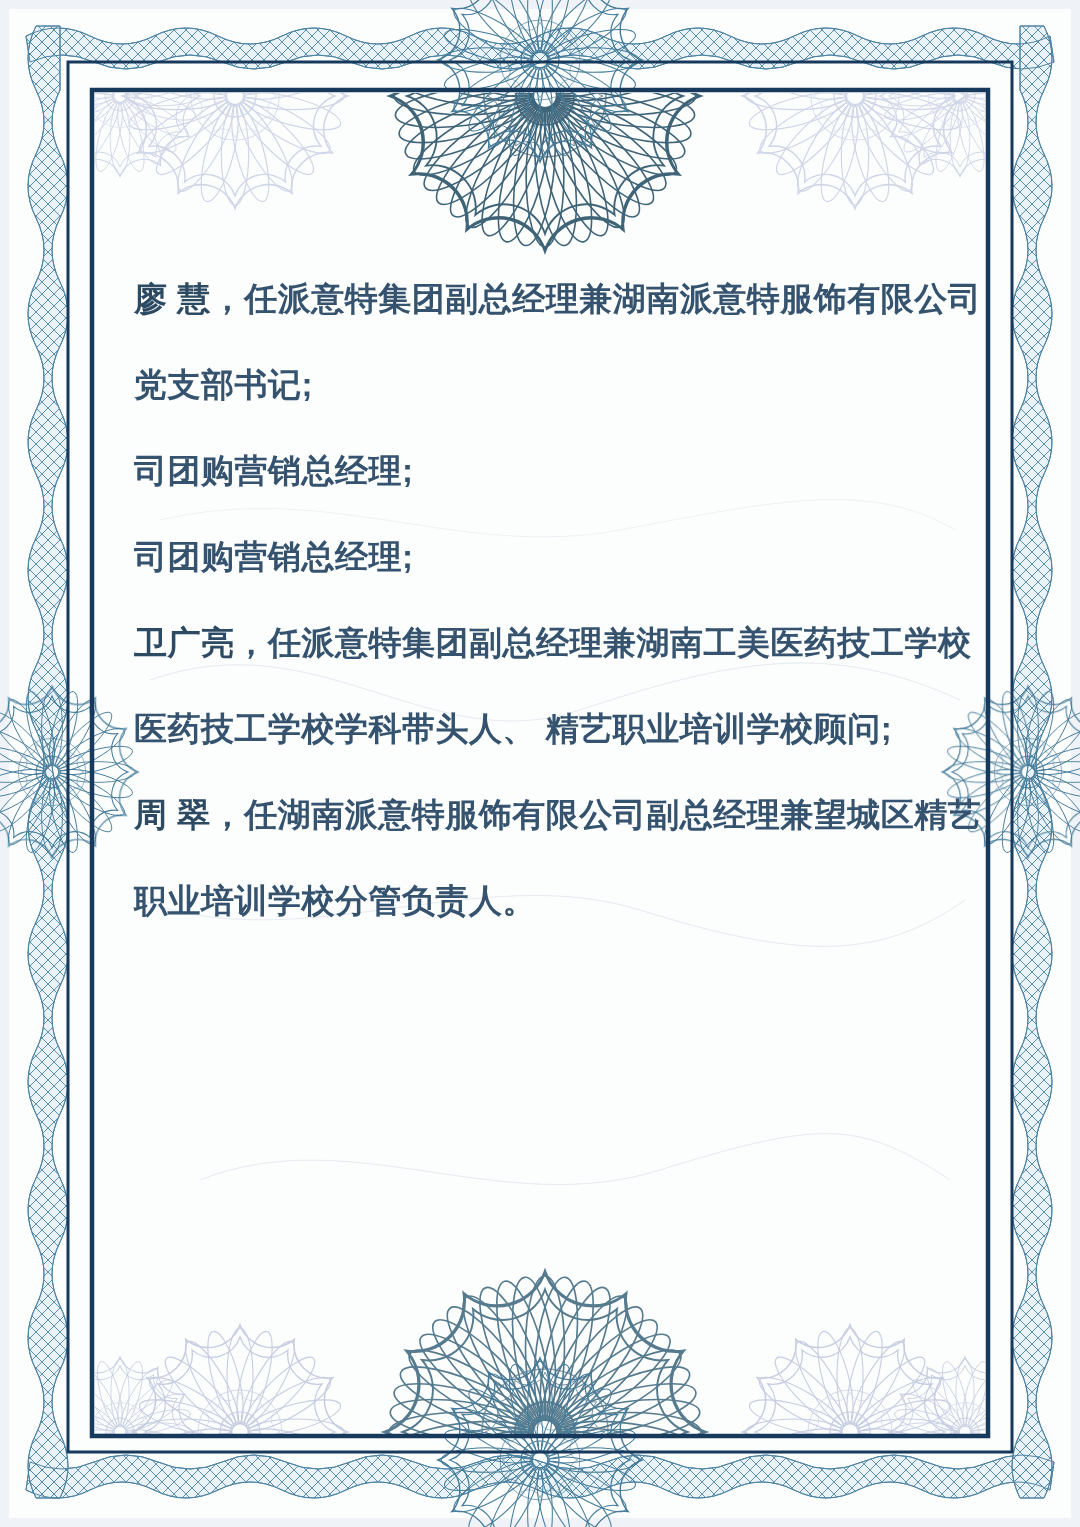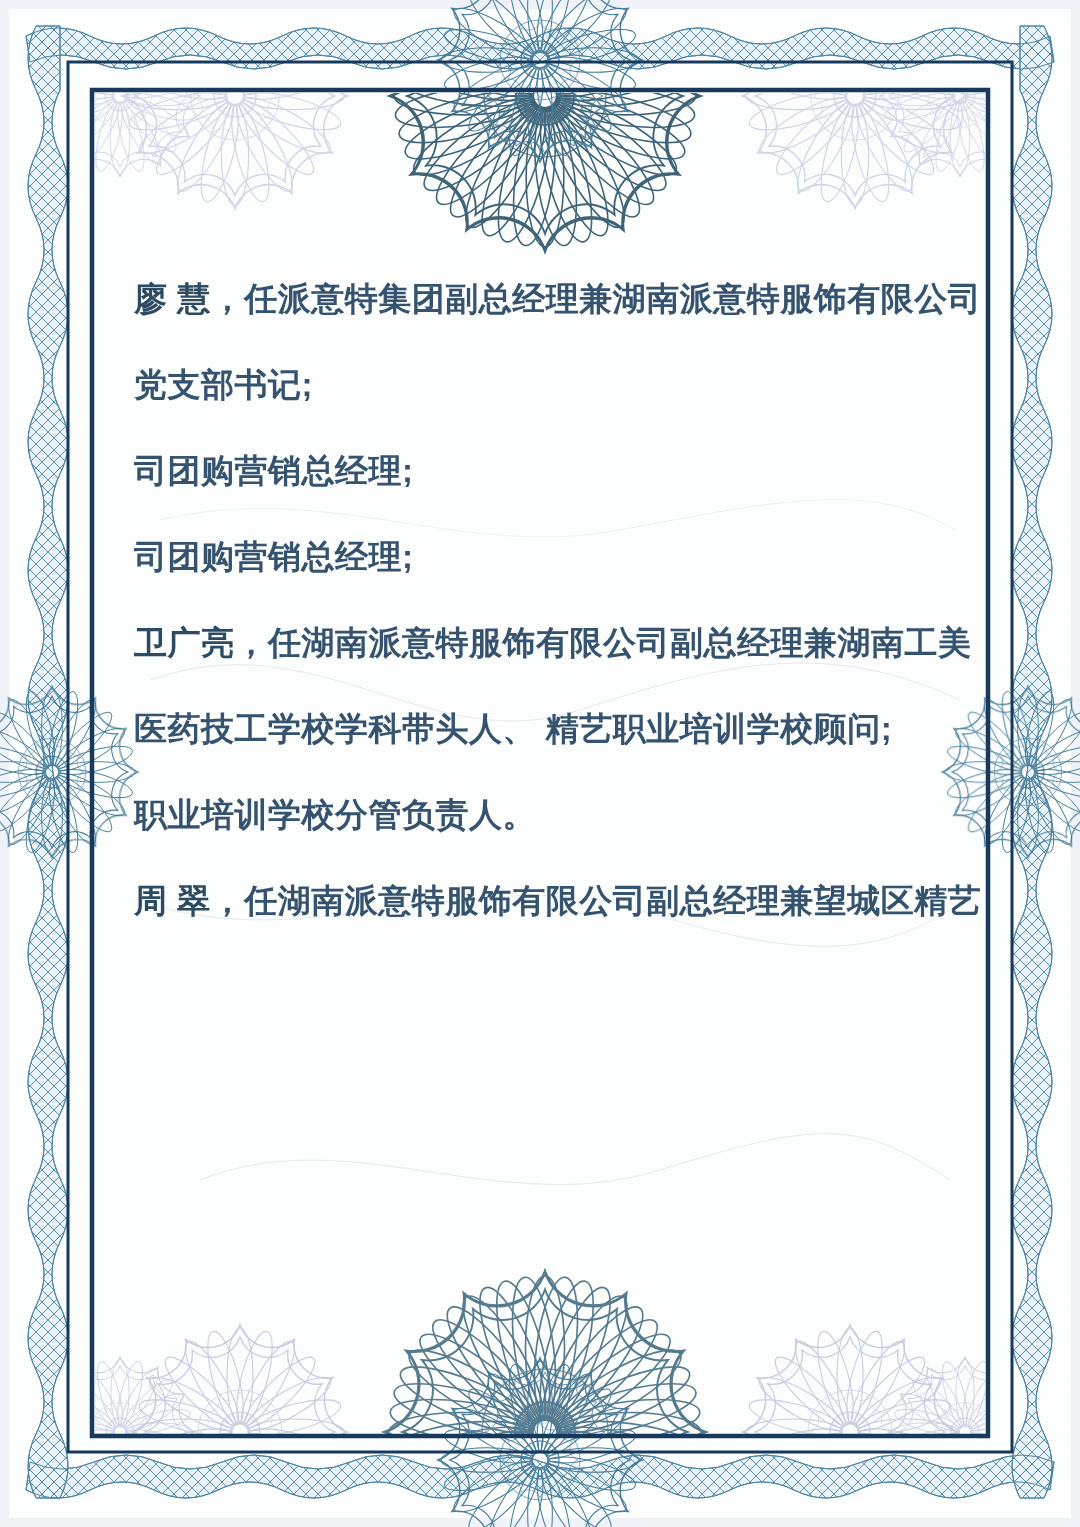--- a/index.html
+++ b/index.html
@@ -169,23 +169,23 @@
 
     <div class="entry">
       <div class="line"><span>司团购营销总经理;</span></div>
     </div>
 
     <div class="entry">
       <div class="line"><span>司团购营销总经理;</span></div>
     </div>
 
     <div class="entry">
-      <div class="line"><span class="person-name">卫广亮</span><span>，任湖南派意特服饰有限公司副总经理兼湖南工美</span></div>
+      <div class="line"><span class="person-name">卫广亮</span><span>，任派意特集团副总经理兼湖南工美医药技工学校</span></div>
       <div class="line"><span>医药技工学校学科带头人、 精艺职业培训学校顾问;</span></div>
     </div>
 
     <div class="entry">
+      <div class="line"><span class="person-name">周 翠</span><span>，任湖南派意特服饰有限公司副总经理兼望城区精艺</span></div>
       <div class="line"><span>职业培训学校分管负责人。</span></div>
-      <div class="line"><span class="person-name">周 翠</span><span>，任湖南派意特服饰有限公司副总经理兼望城区精艺</span></div>
     </div>
 
   </div>
 </div>
 
 </body></html>

